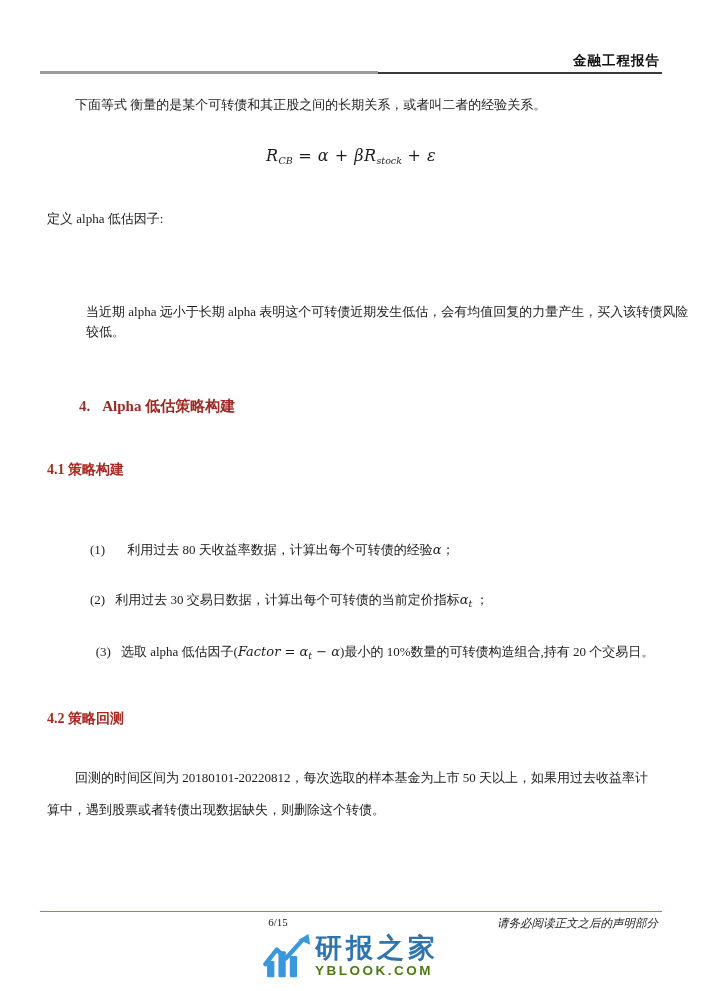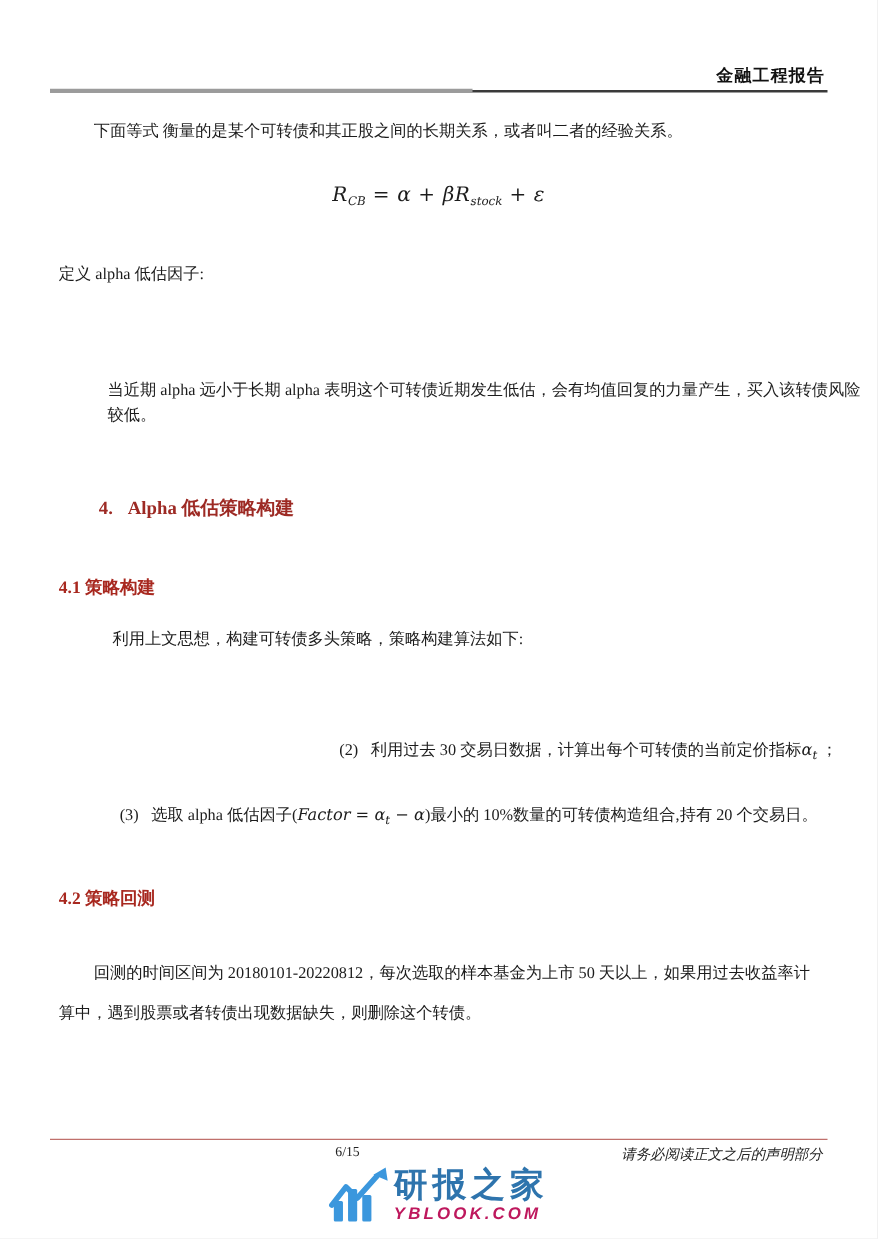--- a/index.html
+++ b/index.html
@@ -44,21 +44,21 @@
   
   .footer-rule { position: absolute; left: 40px; top: 911px; width: 622px; height: 1px; background: #c0706c; }
   .page-num { position: absolute; left: 0; top: 916px; width: 556px; text-align: center; font-size: 11px; color: #222; }
   .footer-notice { position: absolute; right: 44px; top: 916px; font-size: 11.5px; font-style: italic; color: #222; }
 
   
   .watermark { position: absolute; left: 0; top: 933px; width: 702px; display: flex; justify-content: center; align-items: center; }
   .wm-icon { width: 52px; height: 46px; }
   .wm-texts { display: flex; flex-direction: column; line-height: 1.05; }
   .wm-title { font-size: 27px; font-weight: bold; color: #2e74ad; letter-spacing: 4px; font-family: "Liberation Sans", sans-serif; }
-  .wm-site { font-size: 13.5px; font-weight: bold; color: #be185d; letter-spacing: 2.5px; font-family: "Liberation Sans", sans-serif; margin-top: 2px; font-style: italic; }
+  .wm-site { font-size: 13.5px; font-weight: bold; color: #4d7c0f; letter-spacing: 2.5px; font-family: "Liberation Sans", sans-serif; margin-top: 2px; }
 </style>
 </head>
 <body>
 
 <div class="page">
 
   <div class="report-type">金融工程报告</div>
   <div class="rule-dark"></div>
   <div class="rule-gray"></div>
 
@@ -72,24 +72,26 @@
 
 
   <div class="blk" style="top: 302px; margin-left: 39px;">当近期 alpha 远小于长期 alpha 表明这个可转债近期发生低估，会有均值回复的力量产生，买入该转债风险较低。</div>
 
   <div class="h-section" style="top: 397px;">
     <span class="sec-no">4.</span><span>Alpha 低估策略构建</span>
   </div>
 
   <div class="h-sub" style="top: 461px;">4.1 策略构建</div>
 
-  <div class="blk" style="top: 501px; left: 90px; width: 568px;">利用上文思想，构建可转债多头策略，策略构建算法如下:</div>
 
+  <div class="list-item" style="top: 541px;">
+    <span class="item-no wide">(1)</span><span>利用过去 80 天收益率数据，计算出每个可转债的经验</span><span class="math">α</span><span>；</span>
+  </div>
 
-  <div class="list-item" style="top: 591px; text-align: right;">
+  <div class="list-item" style="top: 591px;">
     <span class="item-no norm">(2)</span><span>利用过去 30 交易日数据，计算出每个可转债的当前定价指标</span><span class="math">α</span><sub class="msub">t</sub><span> ；</span>
   </div>
 
   <div class="list-item" style="top: 643px; left: 85px; text-align: center;">
     <span class="item-no norm">(3)</span><span>选取 alpha 低估因子(</span><span class="math">Factor = α</span><sub class="msub">t</sub><span class="math"> − α</span><span>)最小的 10%数量的可转债构造组合,持有 20 个交易日。</span>
   </div>
 
   <div class="h-sub" style="top: 710px;">4.2 策略回测</div>
 
   <div class="blk indent" style="top: 762px; line-height: 32px;">回测的时间区间为 20180101-20220812，每次选取的样本基金为上市 50 天以上，如果用过去收益率计算中，遇到股票或者转债出现数据缺失，则删除这个转债。</div>

